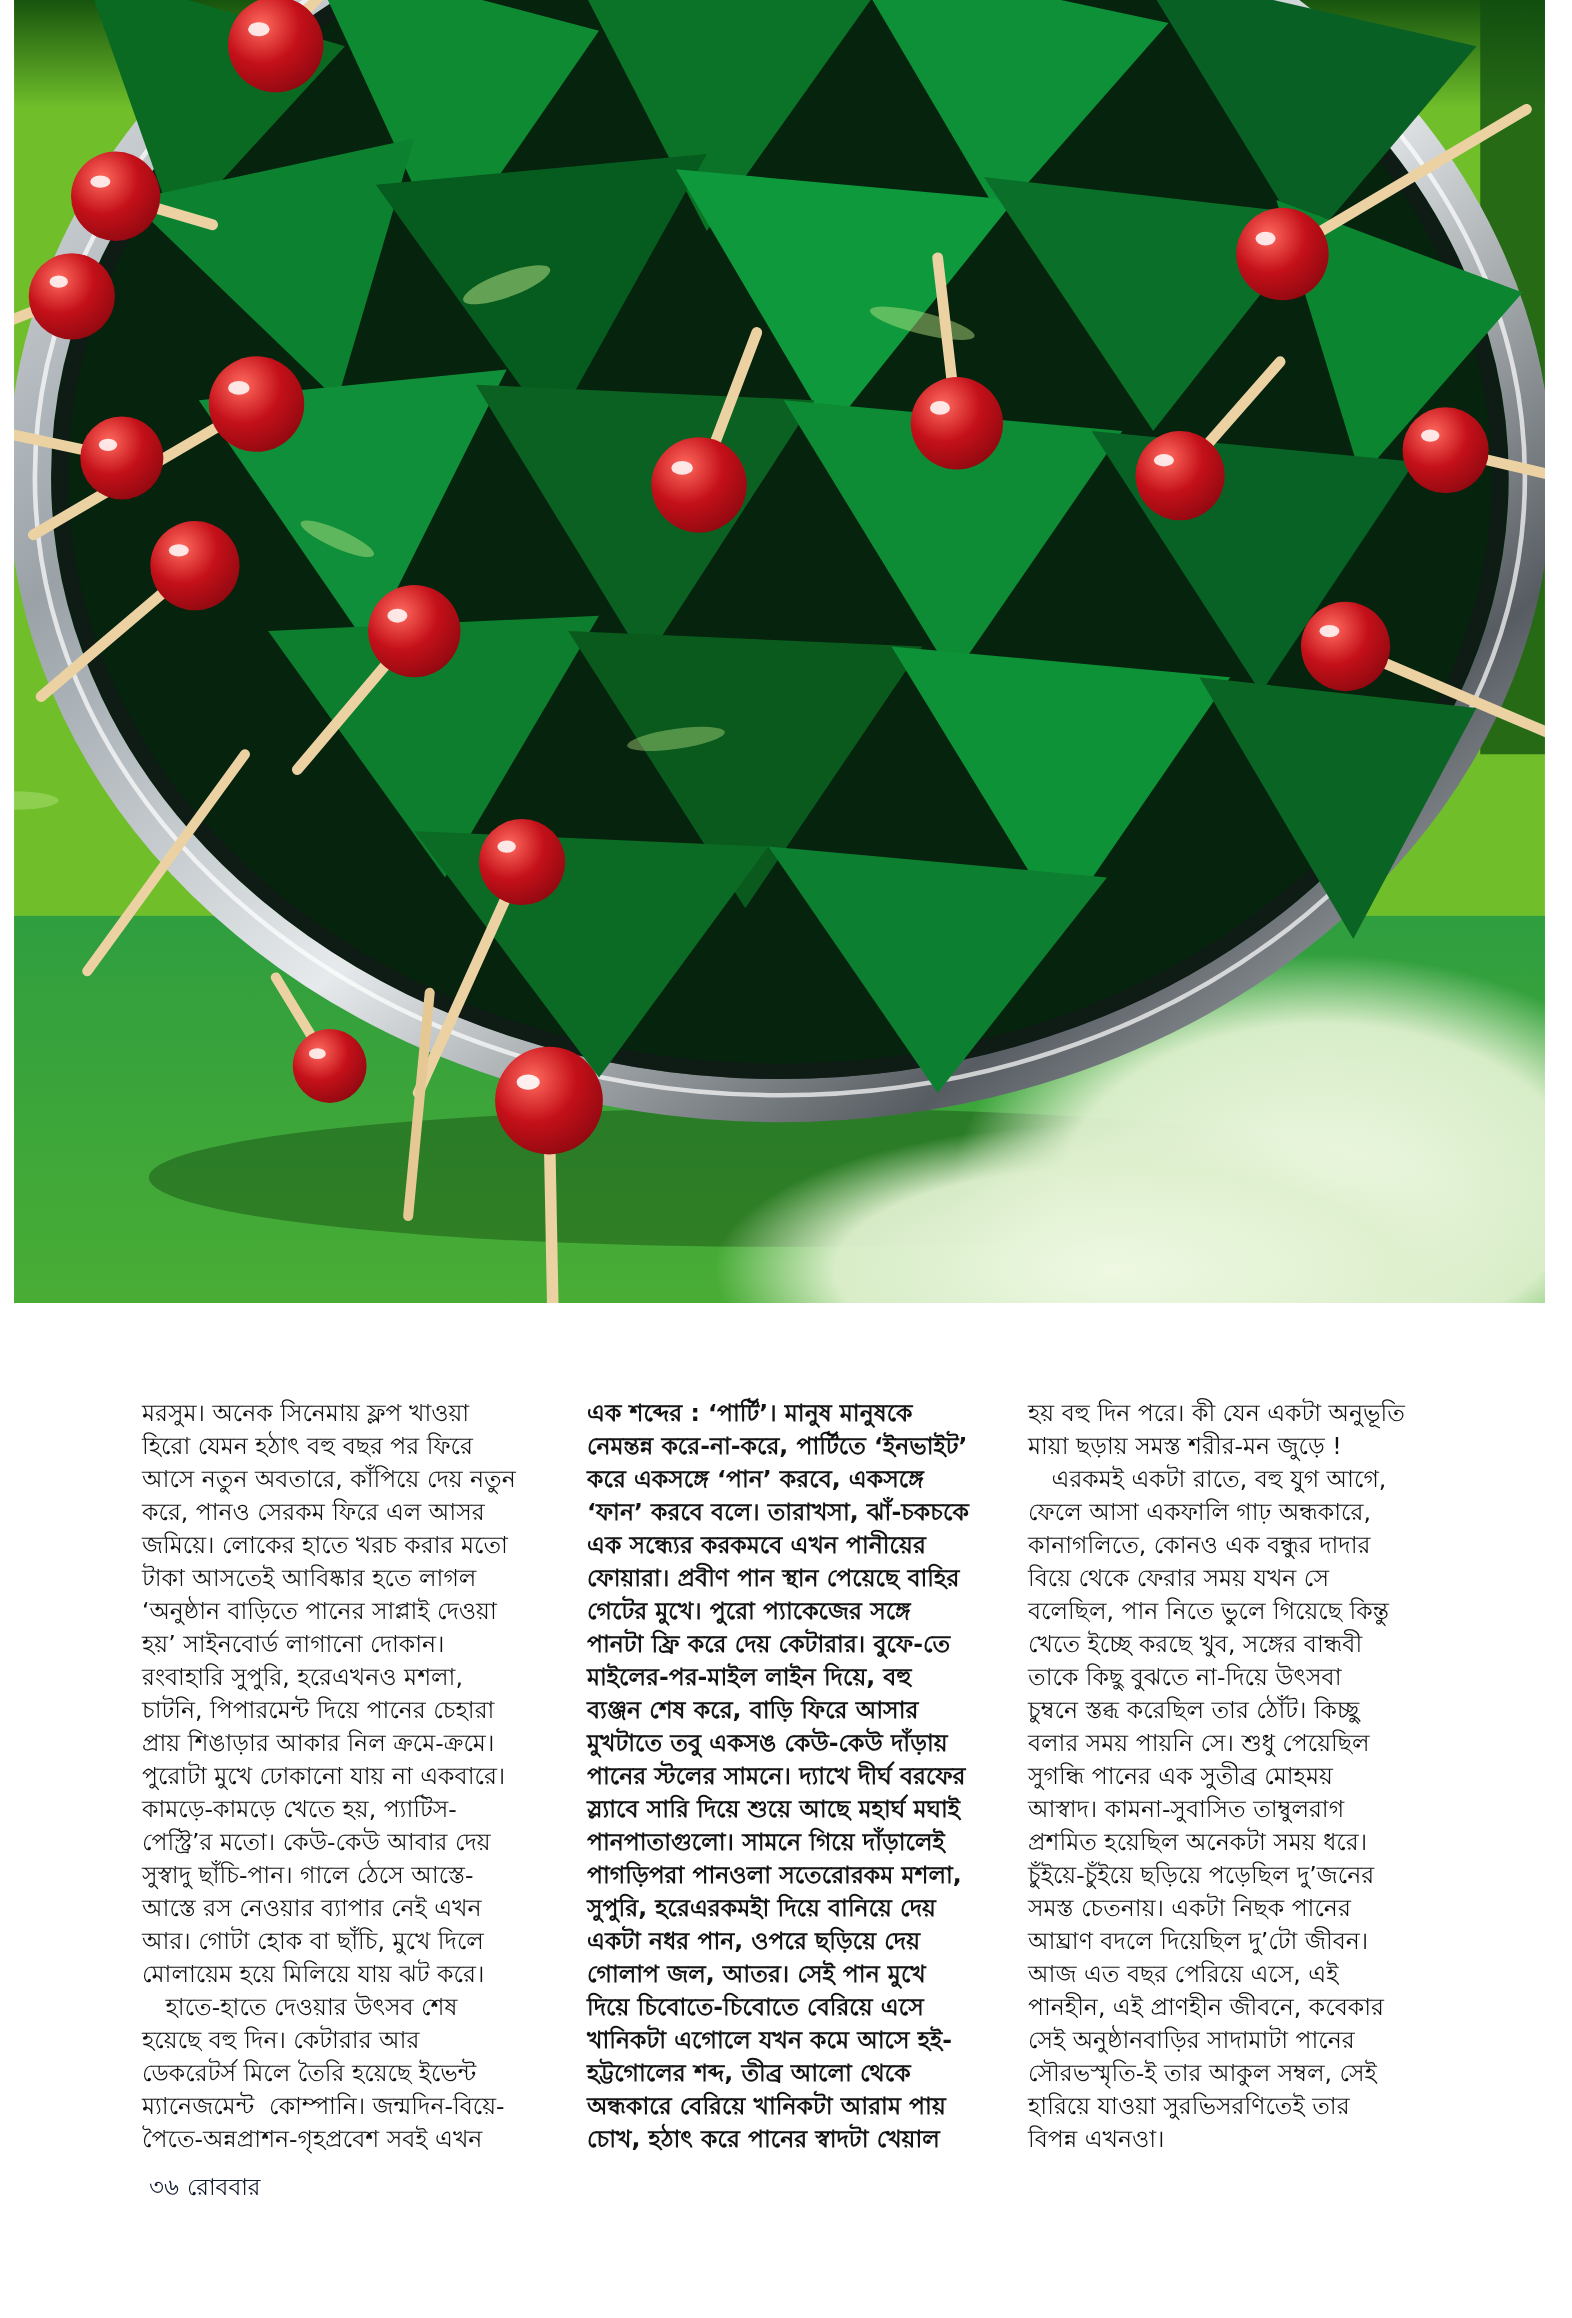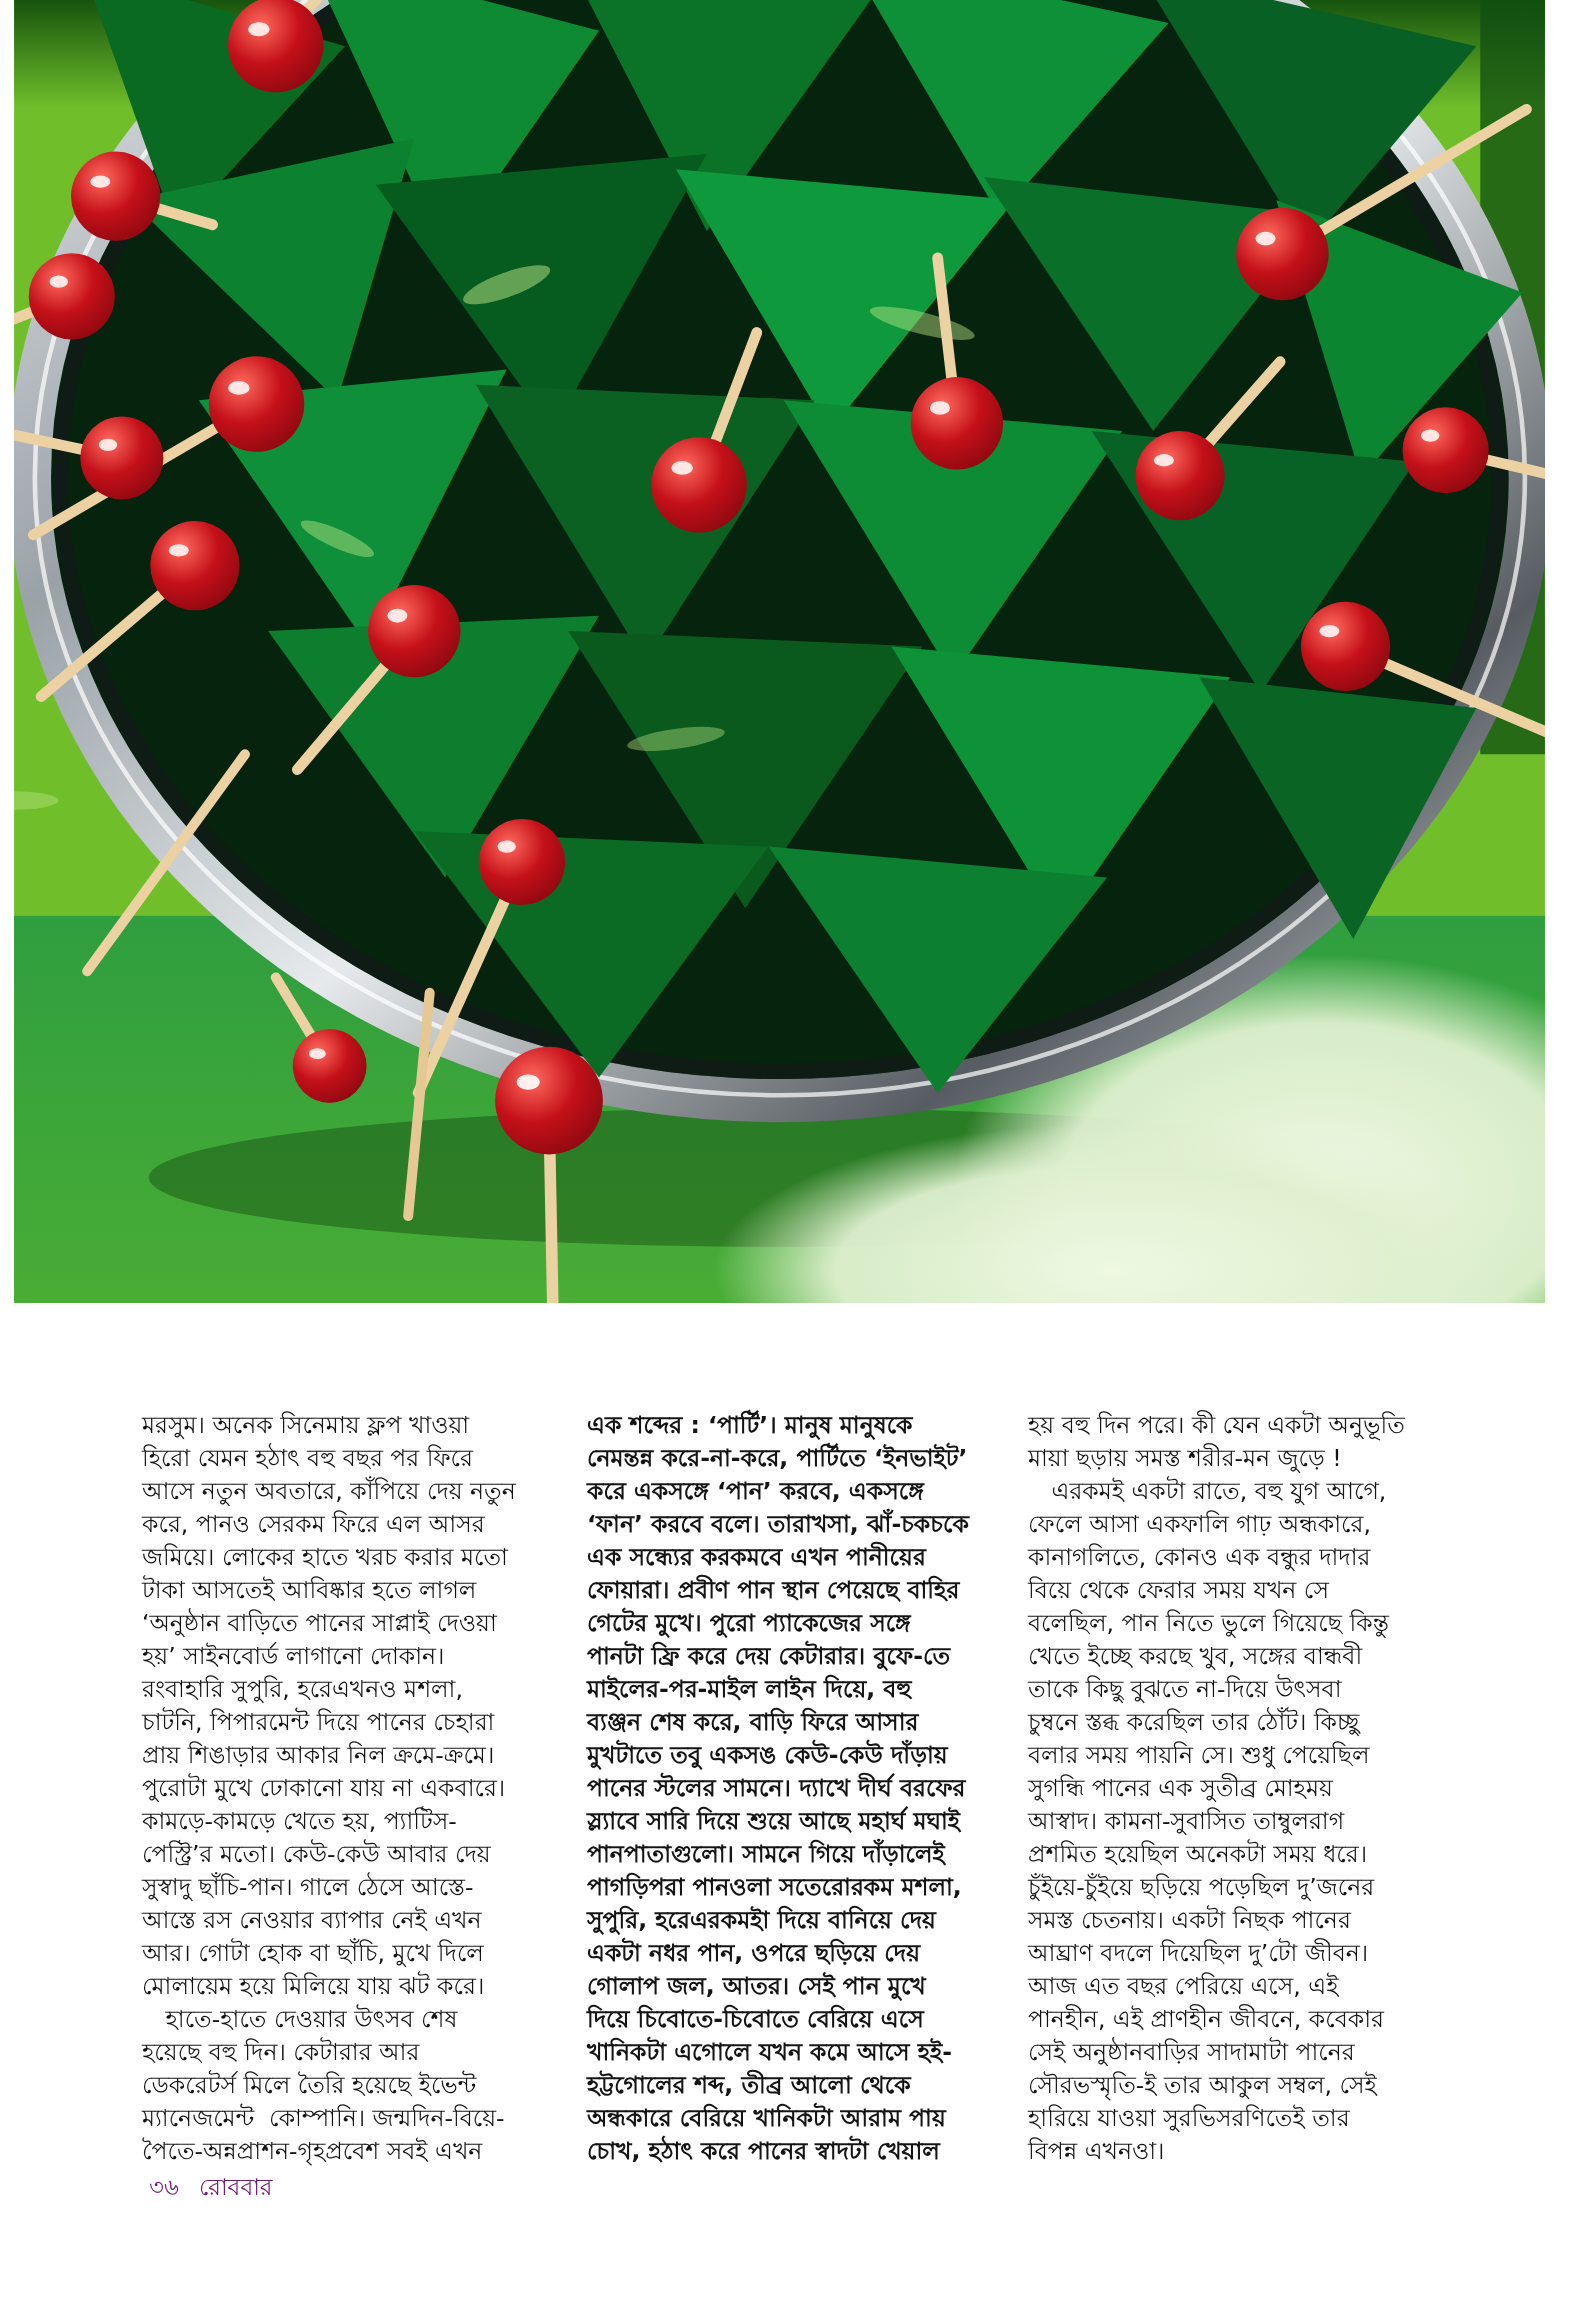--- a/index.html
+++ b/index.html
@@ -9,31 +9,31 @@
     -webkit-font-smoothing:antialiased;
   }
   .photo-wrap{
     position:absolute;left:14px;top:0;width:1531px;height:1303px;overflow:hidden;
   }
   .photo-wrap svg{display:block;}
   .article{
     position:absolute;top:1393px;color:#141414;
   }
   .col{
-    position:absolute;top:16px;width:404px;
+    position:absolute;top:4px;width:404px;
     font-size:23.5px;line-height:33px;
     text-align:left;letter-spacing:0;
   }
   .col .line{white-space:pre-wrap;height:33px;overflow:visible;}
   #col1{left:142px;}
   #col2{left:587px;font-weight:bold;}
   #col3{left:1028px;width:425px;}
   .footer{
     position:absolute;left:149px;top:2169px;
-    font-size:23px;color:#701a75;display:flex;gap:20px;align-items:baseline;
+    font-size:23px;color:#0f172a;display:flex;gap:8px;align-items:baseline;
   }
 </style>
 </head>
 <body>
 
 <div class="photo-wrap" title="green betel-leaf paan parcels topped with red cherries on toothpicks, heaped in a stainless steel bowl on a bright green table">
   <svg width="1531" height="1303" viewBox="0 0 1989 1693">
     <defs>
       <linearGradient id="bgTop" x1="0" y1="0" x2="0" y2="1">
         <stop offset="0" stop-color="#17540e"></stop>

